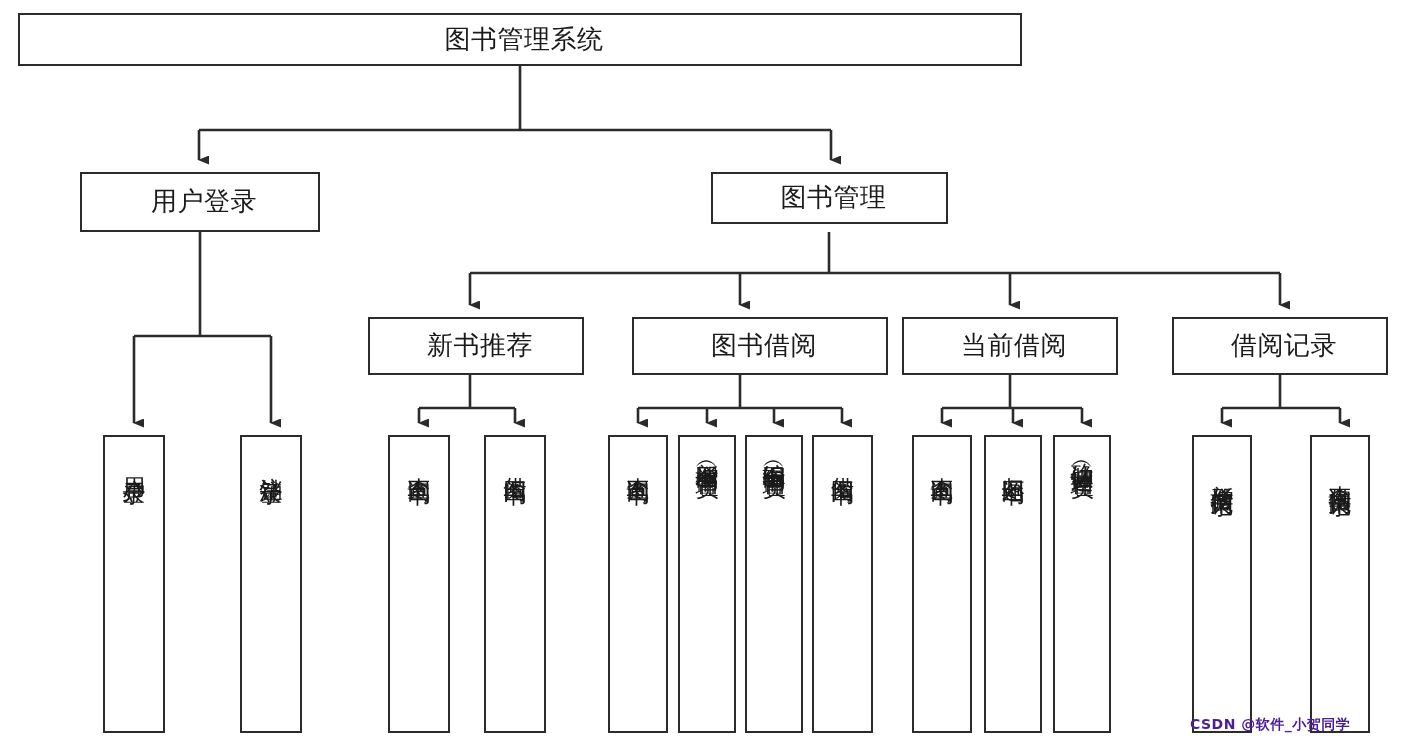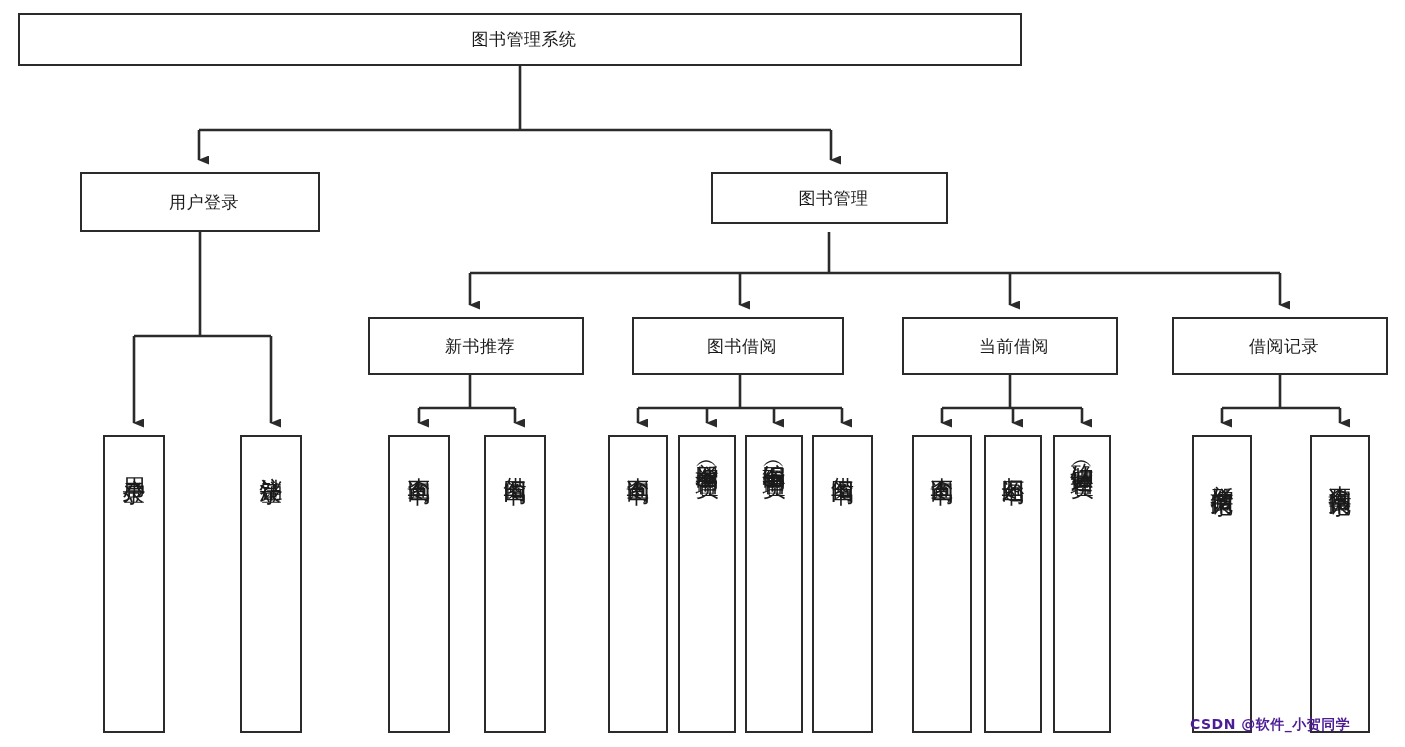--- a/index.html
+++ b/index.html
@@ -28,21 +28,21 @@
     position: absolute;
     box-sizing: border-box;
     border: 2px solid #2b2b2b;
     background: #ffffff;
     display: flex;
     align-items: center;
     justify-content: center;
     color: #1a1a1a;
   }
   .node.horiz {
-    font-size: 17px;
+    font-size: 26px;
     letter-spacing: 0.5px;
     line-height: 1.2;
     padding-left: 8px;
   }
   .node.vert {
     font-size: 23px;
     letter-spacing: 1px;
     align-items: flex-start;
     justify-content: center;
     padding-top: 22px;
@@ -125,21 +125,21 @@
   <div class="node horiz" style="left:80px; top:172px; width:240px; height:60px;">
     <span>用户登录</span>
   </div>
   <div class="node horiz" style="left:711px; top:172px; width:237px; height:52px;">
     <span>图书管理</span>
   </div>
 
   <div class="node horiz" style="left:368px; top:317px; width:216px; height:58px;">
     <span>新书推荐</span>
   </div>
-  <div class="node horiz" style="left:632px; top:317px; width:212px; height:58px;">
+  <div class="node horiz" style="left:632px; top:317px; width:256px; height:58px;">
     <span>图书借阅</span>
   </div>
   <div class="node horiz" style="left:902px; top:317px; width:216px; height:58px;">
     <span>当前借阅</span>
   </div>
   <div class="node horiz" style="left:1172px; top:317px; width:216px; height:58px;">
     <span>借阅记录</span>
   </div>
 
   <div class="node vert" style="left:103px; top:435px; width:62px; height:298px;">

